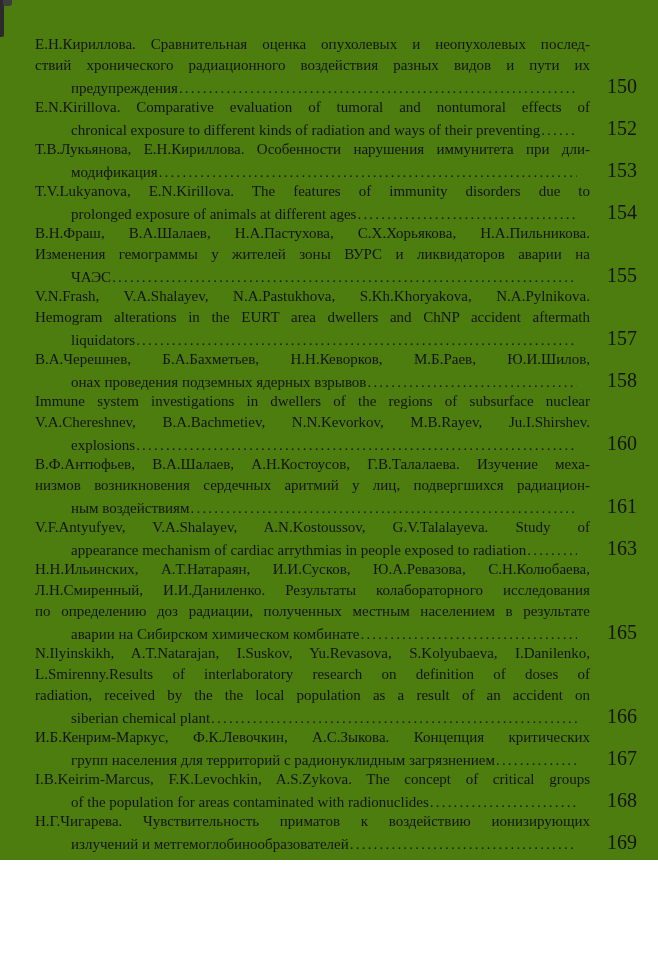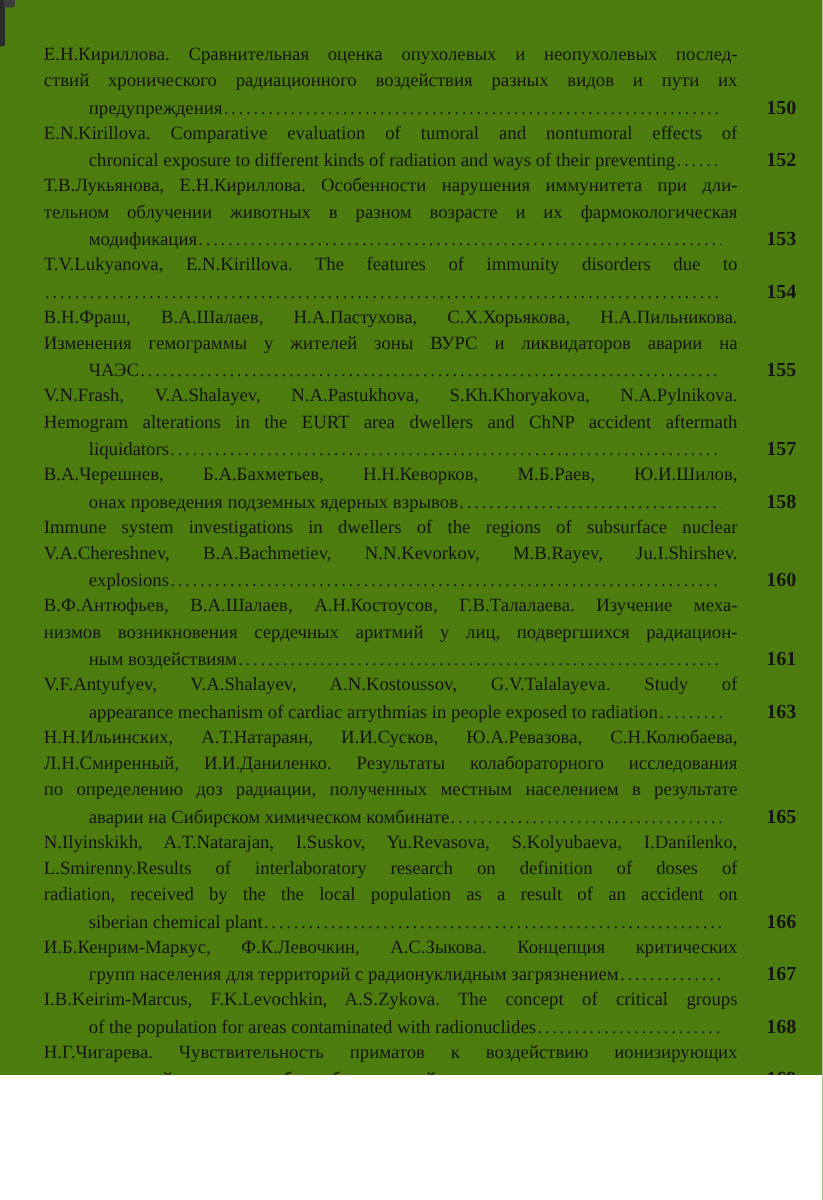--- a/index.html
+++ b/index.html
@@ -51,22 +51,21 @@
     overflow: hidden;
     white-space: nowrap;
     letter-spacing: 2.2px;
     margin-left: 1px;
     margin-right: 16px;
     color: #1b1b1b;
   }
   .lastline .num {
     flex: 0 0 44px;
     text-align: right;
-    font-size: 16px;
-    font-weight: bold;
+    font-size: 20px;
   }
   
   .edge-bar {
     position: absolute;
     left: 0; top: 0;
     width: 4px; height: 37px;
     background: #2b2b2b;
     border-radius: 0 0 2px 0;
   }
   .edge-blob {
@@ -106,30 +105,30 @@
       <div class="entry">
         <div class="line just">E.N.Kirillova. Comparative evaluation of tumoral and nontumoral effects of</div>
         <div class="line lastline">
           <span class="txt">chronical exposure to different kinds of radiation and ways of their preventing</span>
           <span class="leader">................................................................................................................................................................</span>
           <span class="num">152</span>
         </div>
       </div>
       <div class="entry">
         <div class="line just">Т.В.Лукьянова, Е.Н.Кириллова. Особенности нарушения иммунитета при дли-</div>
-        <div class="line just">тельном облучении животных в разном возрасте и их фармокологическая</div>
         <div class="line lastline">
           <span class="txt">модификация</span>
           <span class="leader">................................................................................................................................................................</span>
           <span class="num">153</span>
         </div>
       </div>
       <div class="entry">
         <div class="line just">T.V.Lukyanova, E.N.Kirillova. The features of immunity disorders due to</div>
         <div class="line lastline">
+          <span class="txt">prolonged exposure of animals at different ages</span>
           <span class="leader">................................................................................................................................................................</span>
           <span class="num">154</span>
         </div>
       </div>
       <div class="entry">
         <div class="line just">В.Н.Фраш, В.А.Шалаев, Н.А.Пастухова, С.Х.Хорьякова, Н.А.Пильникова.</div>
         <div class="line just">Изменения гемограммы у жителей зоны ВУРС и ликвидаторов аварии на</div>
         <div class="line lastline">
           <span class="txt">ЧАЭС</span>
           <span class="leader">................................................................................................................................................................</span>

